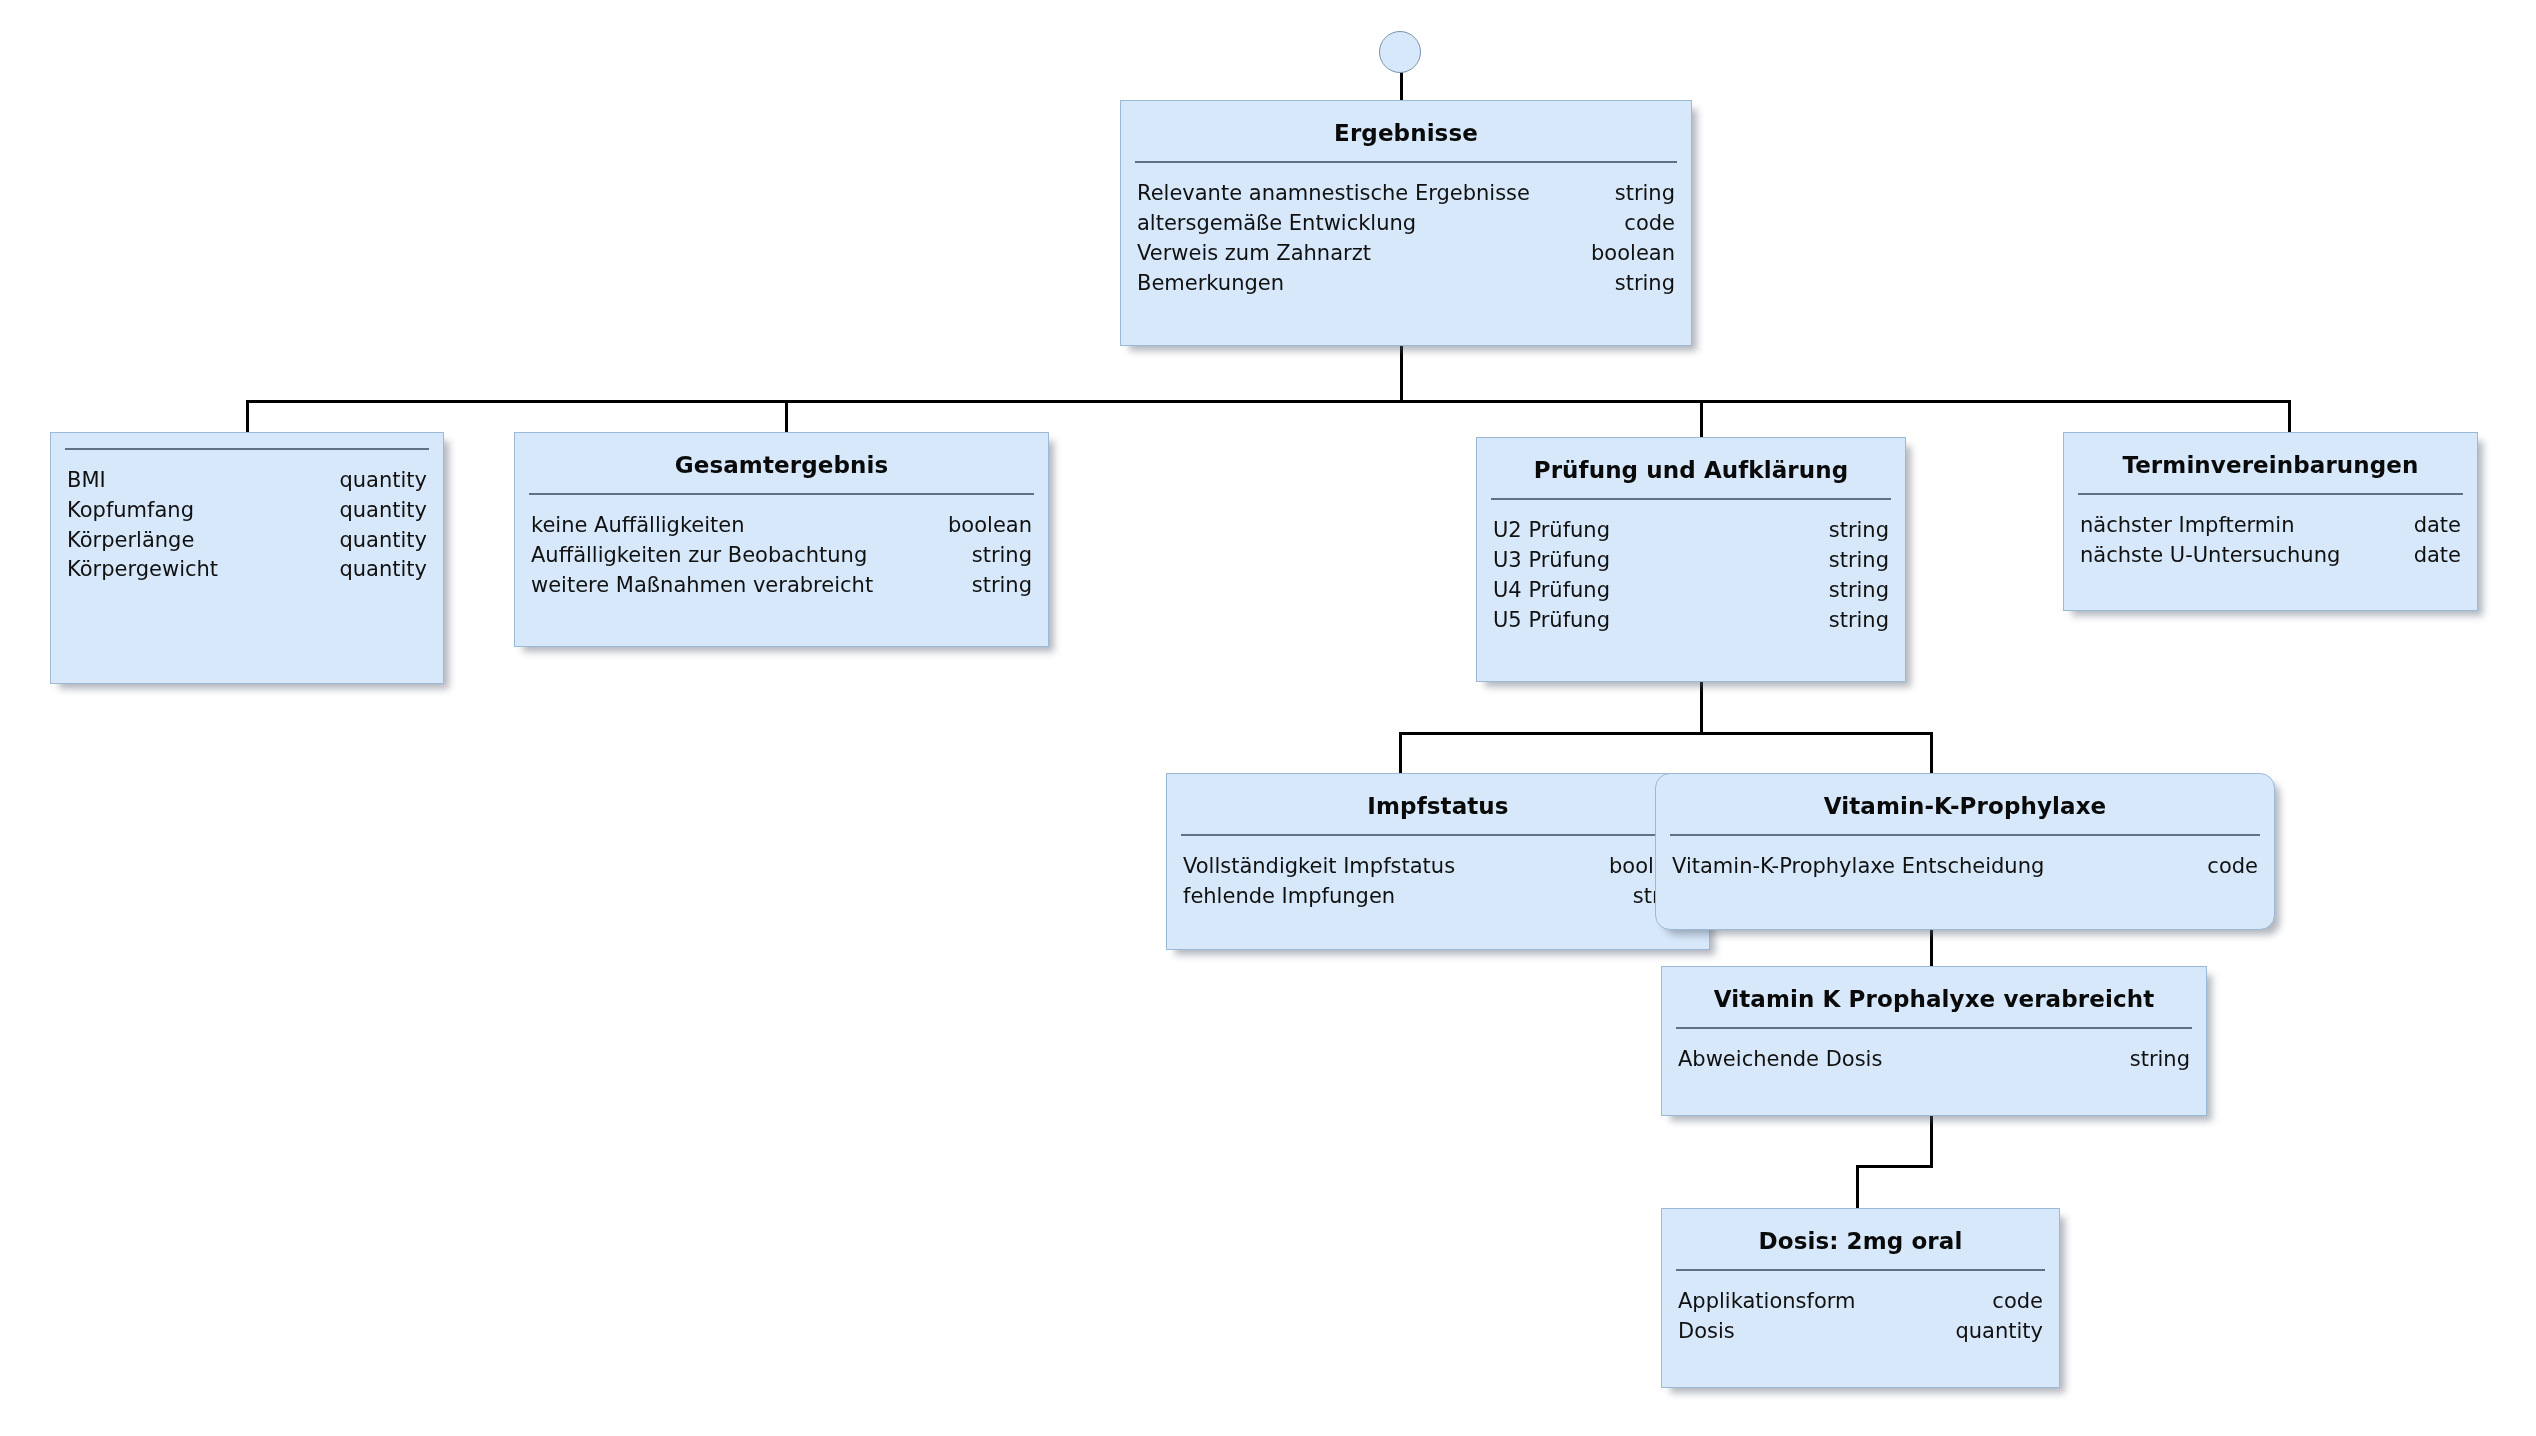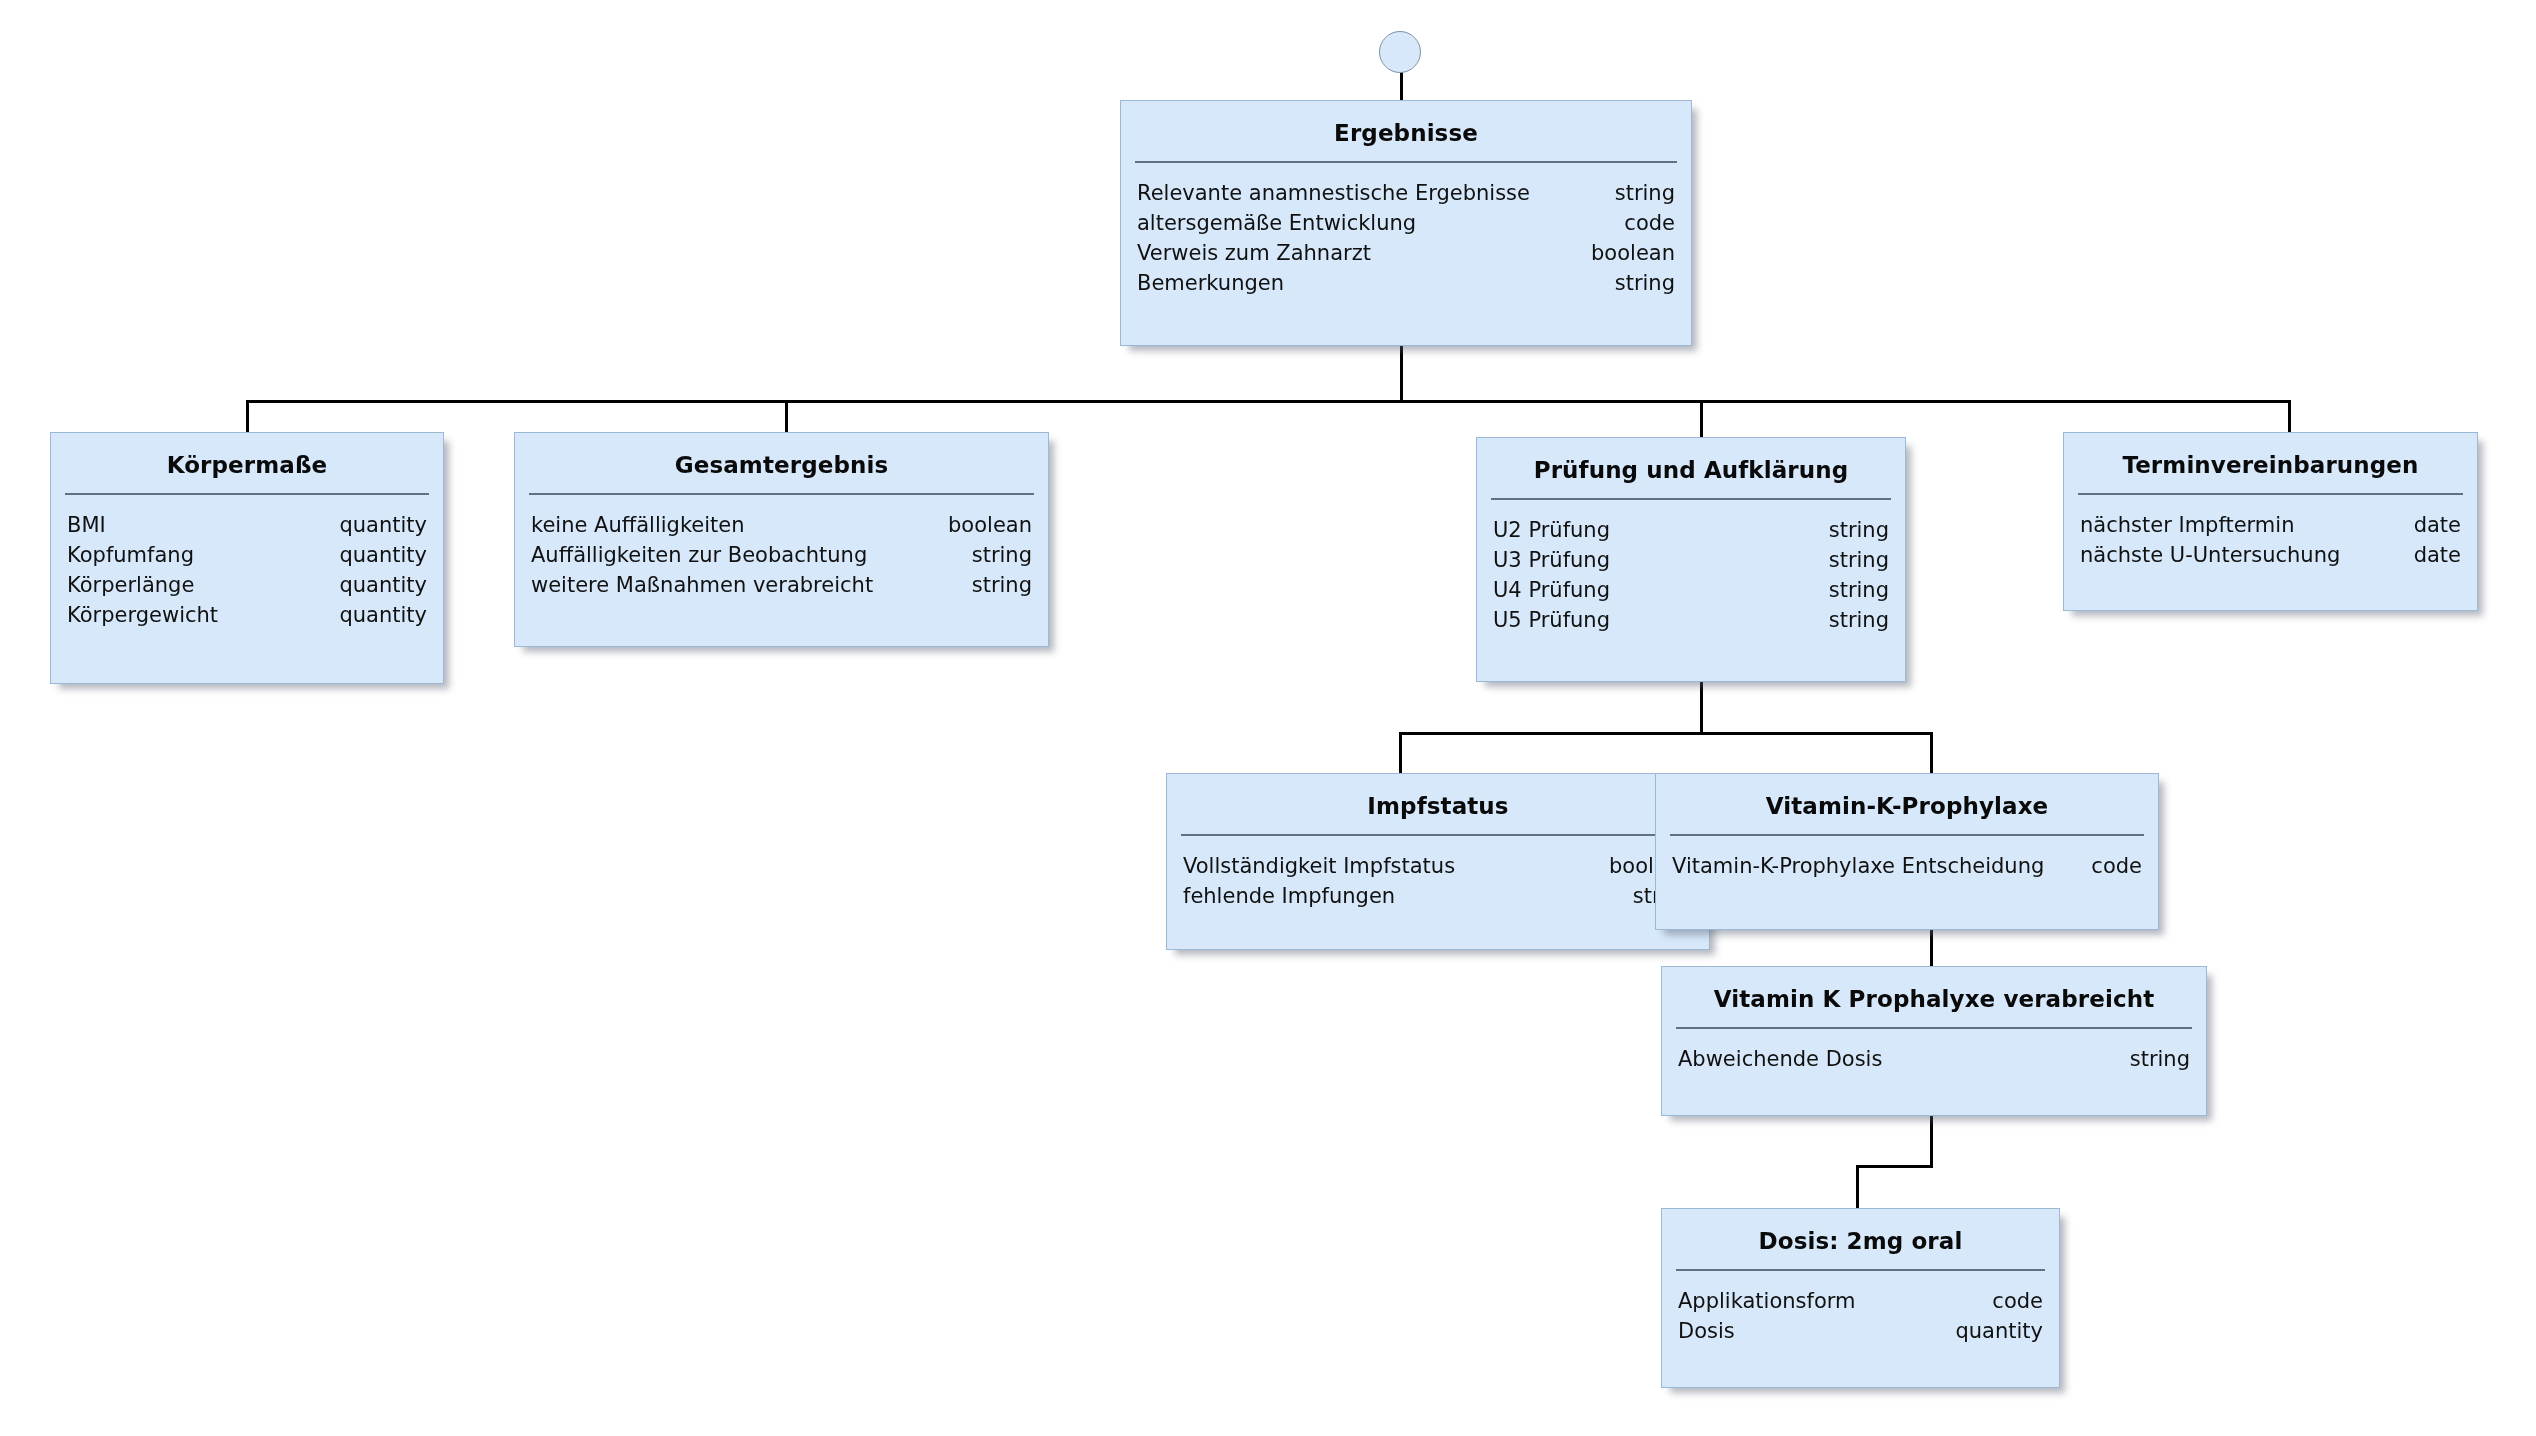--- a/index.html
+++ b/index.html
@@ -128,21 +128,20 @@
         <span class="uml-attr-type">boolean</span>
       </div>
       <div class="uml-row">
         <span class="uml-attr-name">Bemerkungen</span>
         <span class="uml-attr-type">string</span>
       </div>
     </div>
   </div>
 
   <div class="uml-box" style="left:50px; top:432px; width:394px; height:252px;">
-    <div class="uml-title">Körpermaße</div>
     <div class="uml-divider"></div>
     <div class="uml-attrs">
       <div class="uml-row">
         <span class="uml-attr-name">BMI</span>
         <span class="uml-attr-type">quantity</span>
       </div>
       <div class="uml-row">
         <span class="uml-attr-name">Kopfumfang</span>
         <span class="uml-attr-type">quantity</span>
       </div>
@@ -222,21 +221,21 @@
         <span class="uml-attr-name">Vollständigkeit Impfstatus</span>
         <span class="uml-attr-type">boolean</span>
       </div>
       <div class="uml-row">
         <span class="uml-attr-name">fehlende Impfungen</span>
         <span class="uml-attr-type">string</span>
       </div>
     </div>
   </div>
 
-  <div class="uml-box" style="left:1655px; top:773px; width:504px; height:157px;">
+  <div class="uml-box" style="left:1655px; top:773px; width:620px; height:157px;border-radius:15px;">
     <div class="uml-title">Vitamin-K-Prophylaxe</div>
     <div class="uml-divider"></div>
     <div class="uml-attrs">
       <div class="uml-row">
         <span class="uml-attr-name">Vitamin-K-Prophylaxe Entscheidung</span>
         <span class="uml-attr-type">code</span>
       </div>
     </div>
   </div>
 

